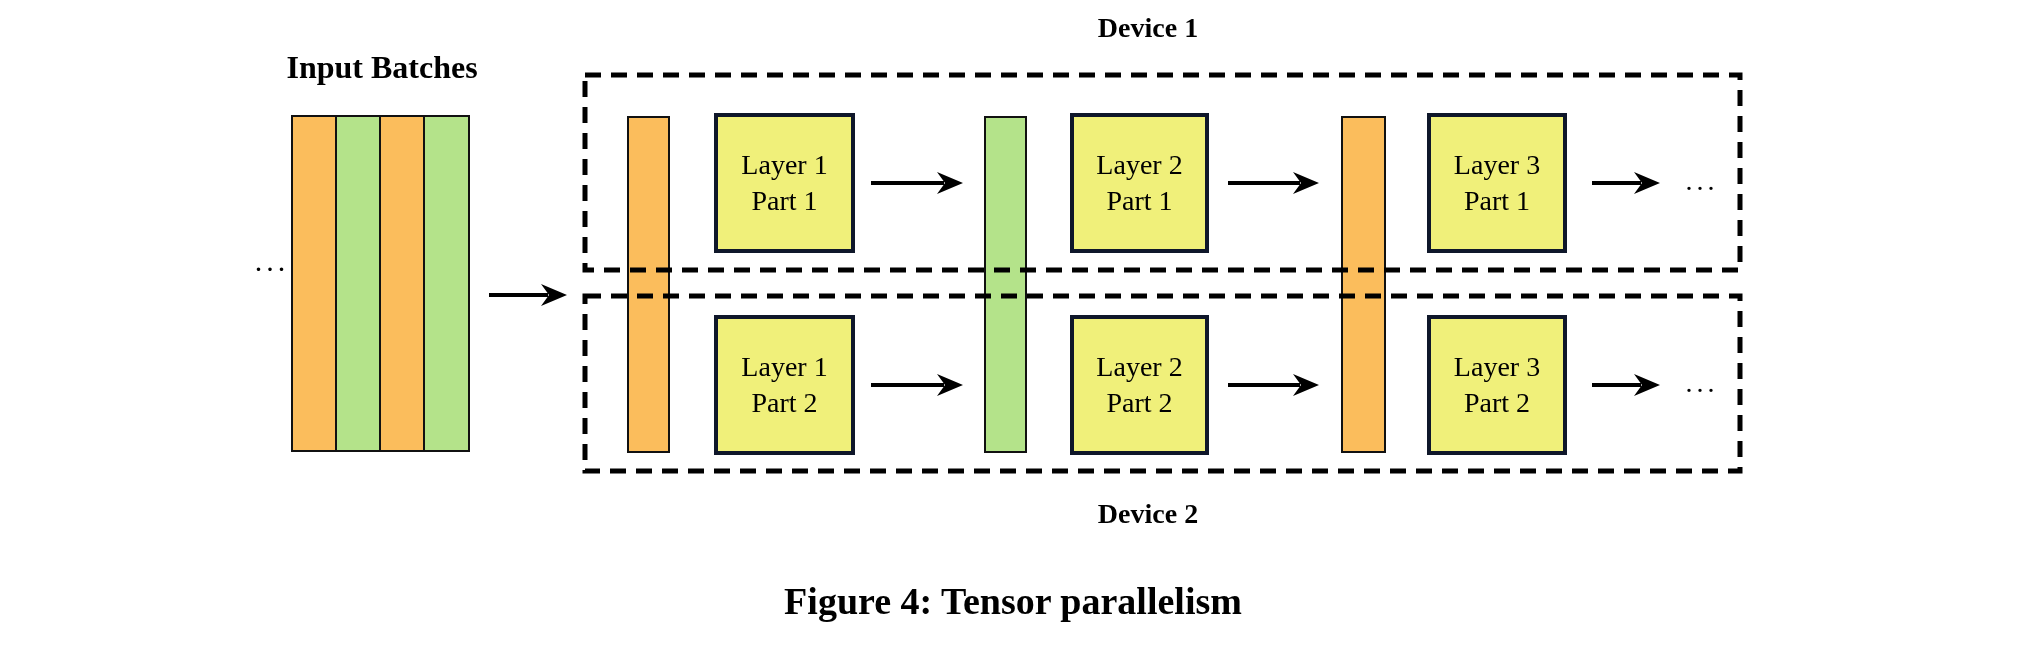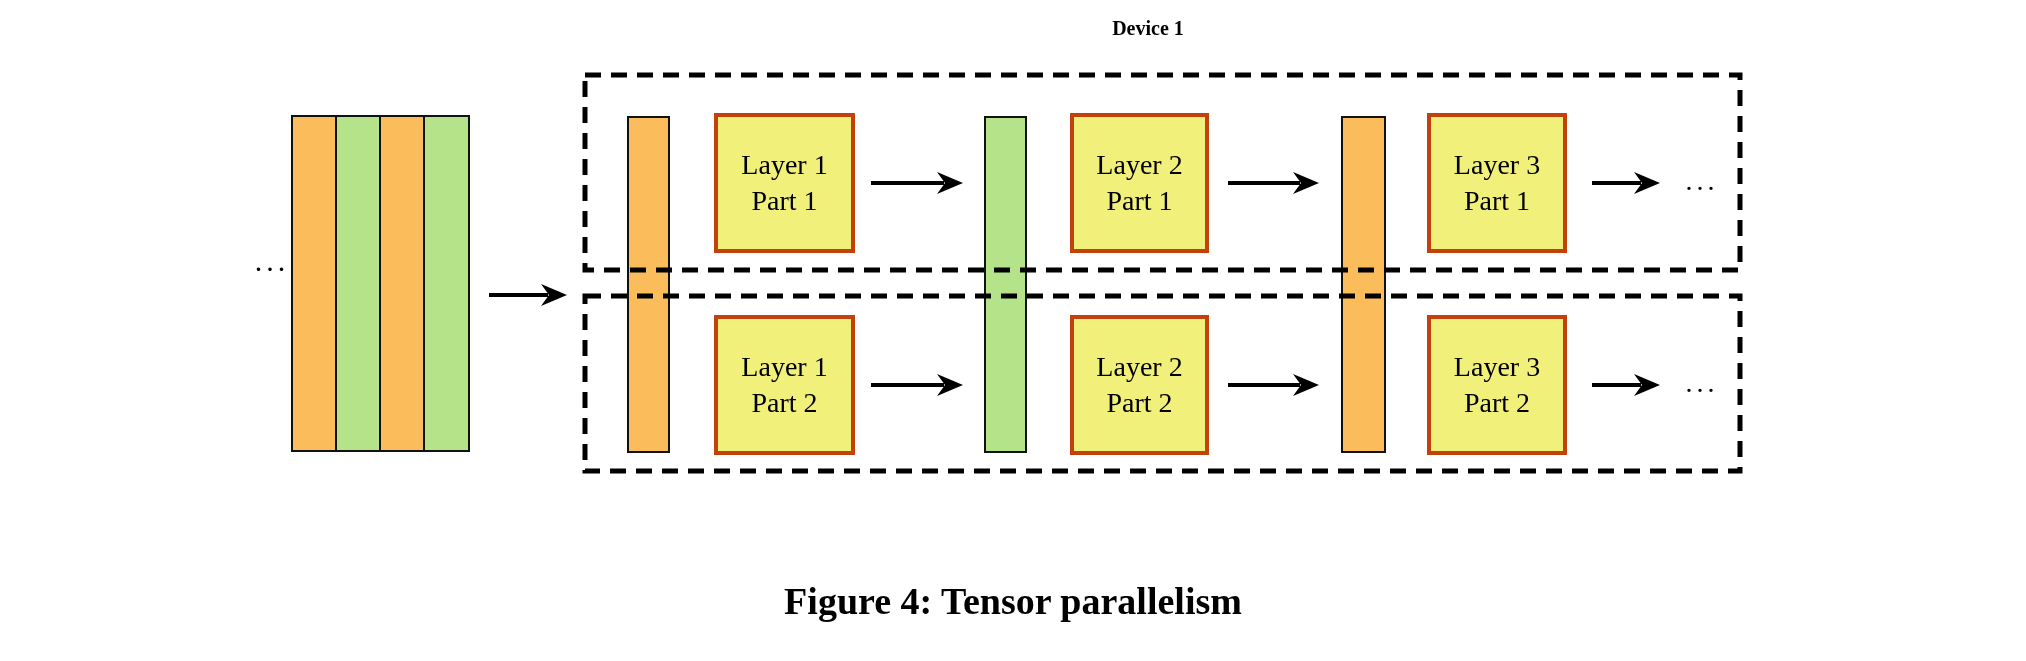--- a/index.html
+++ b/index.html
@@ -20,21 +20,21 @@
 
   .fig-label {
     font-weight: bold;
     font-size: 32px;
     text-align: center;
     line-height: 34px;
     white-space: nowrap;
   }
   .device-label {
     font-weight: bold;
-    font-size: 20px;
+    font-size: 28px;
     text-align: center;
     line-height: 32px;
     white-space: nowrap;
   }
 
   .input-block {
     display: flex;
     flex-direction: row;
     z-index: 1;
   }
@@ -51,21 +51,21 @@
     z-index: 1;
   }
 
   .device-frame {
     z-index: 2;
     pointer-events: none;
   }
 
   .layer-box {
     box-sizing: border-box;
-    border: 4px solid #c2410c;
+    border: 4px solid #0f172a;
     display: flex;
     flex-direction: column;
     align-items: center;
     justify-content: center;
     text-align: center;
     font-size: 28px;
     line-height: 36px;
     z-index: 3;
   }
 
@@ -87,37 +87,39 @@
     font-size: 38px;
     line-height: 42px;
     white-space: nowrap;
   }
 </style>
 </head>
 <body>
 
 <div id="stage">
 
+  <div class="abs fig-label" style="left:232px; top:50px; width:300px;">Input Batches</div>
 
   <div class="abs dots" style="left:248px; top:246px; width:48px;">...</div>
 
   <div class="abs input-block" style="left:291px; top:115px; width:179px; height:337px;">
     <div class="input-bar" style="background: rgb(251, 189, 92);"></div>
     <div class="input-bar" style="background: rgb(180, 227, 138);"></div>
     <div class="input-bar" style="background: rgb(251, 189, 92);"></div>
     <div class="input-bar" style="background: rgb(180, 227, 138);"></div>
   </div>
 
   <svg class="abs flow-arrow" style="left:488px; top:280px;" width="80" height="30">
     <line x1="1" y1="15" x2="60" y2="15" stroke="#000" stroke-width="4"></line>
     <path d="M 79 15 L 53 4 L 61 15 L 53 26 Z" fill="#000"></path>
   </svg>
 
   <div class="abs device-label" style="left:998px; top:12px; width:300px;">Device 1</div>
 
+  <div class="abs device-label" style="left:998px; top:498px; width:300px;">Device 2</div>
 
   <div class="abs vbar" style="left:627px; top:116px; width:43px; height:337px; background:#FBBD5C;"></div>
   <div class="abs vbar" style="left:984px; top:116px; width:43px; height:337px; background:#B4E38A;"></div>
   <div class="abs vbar" style="left:1341px; top:116px; width:45px; height:337px; background:#FBBD5C;"></div>
 
   <svg class="abs device-frame" style="left:582px; top:72px;" width="1161" height="201">
     <rect x="3" y="3" width="1155" height="195" fill="none" stroke="#000" stroke-width="5" stroke-dasharray="16 10"></rect>
   </svg>
 
   <svg class="abs device-frame" style="left:582px; top:293px;" width="1161" height="181">

